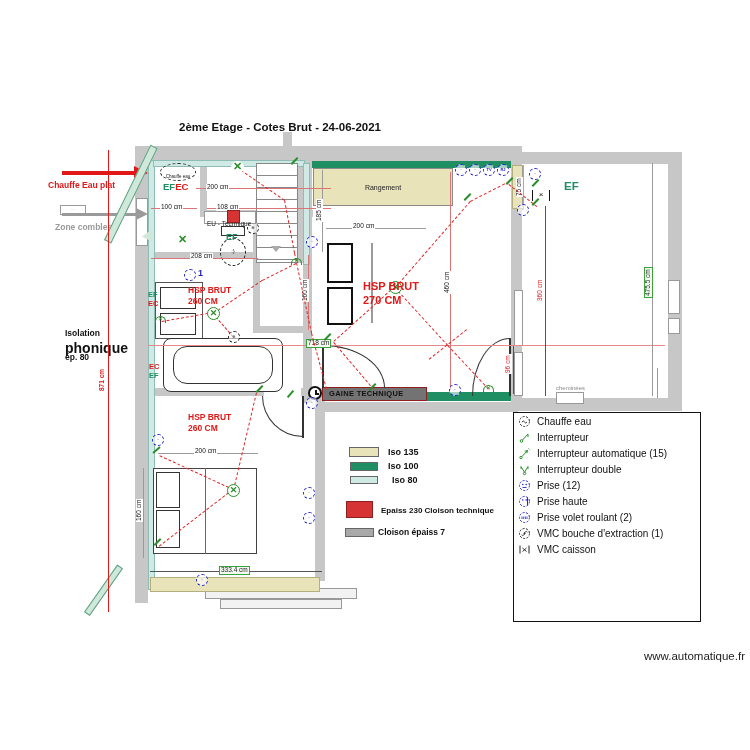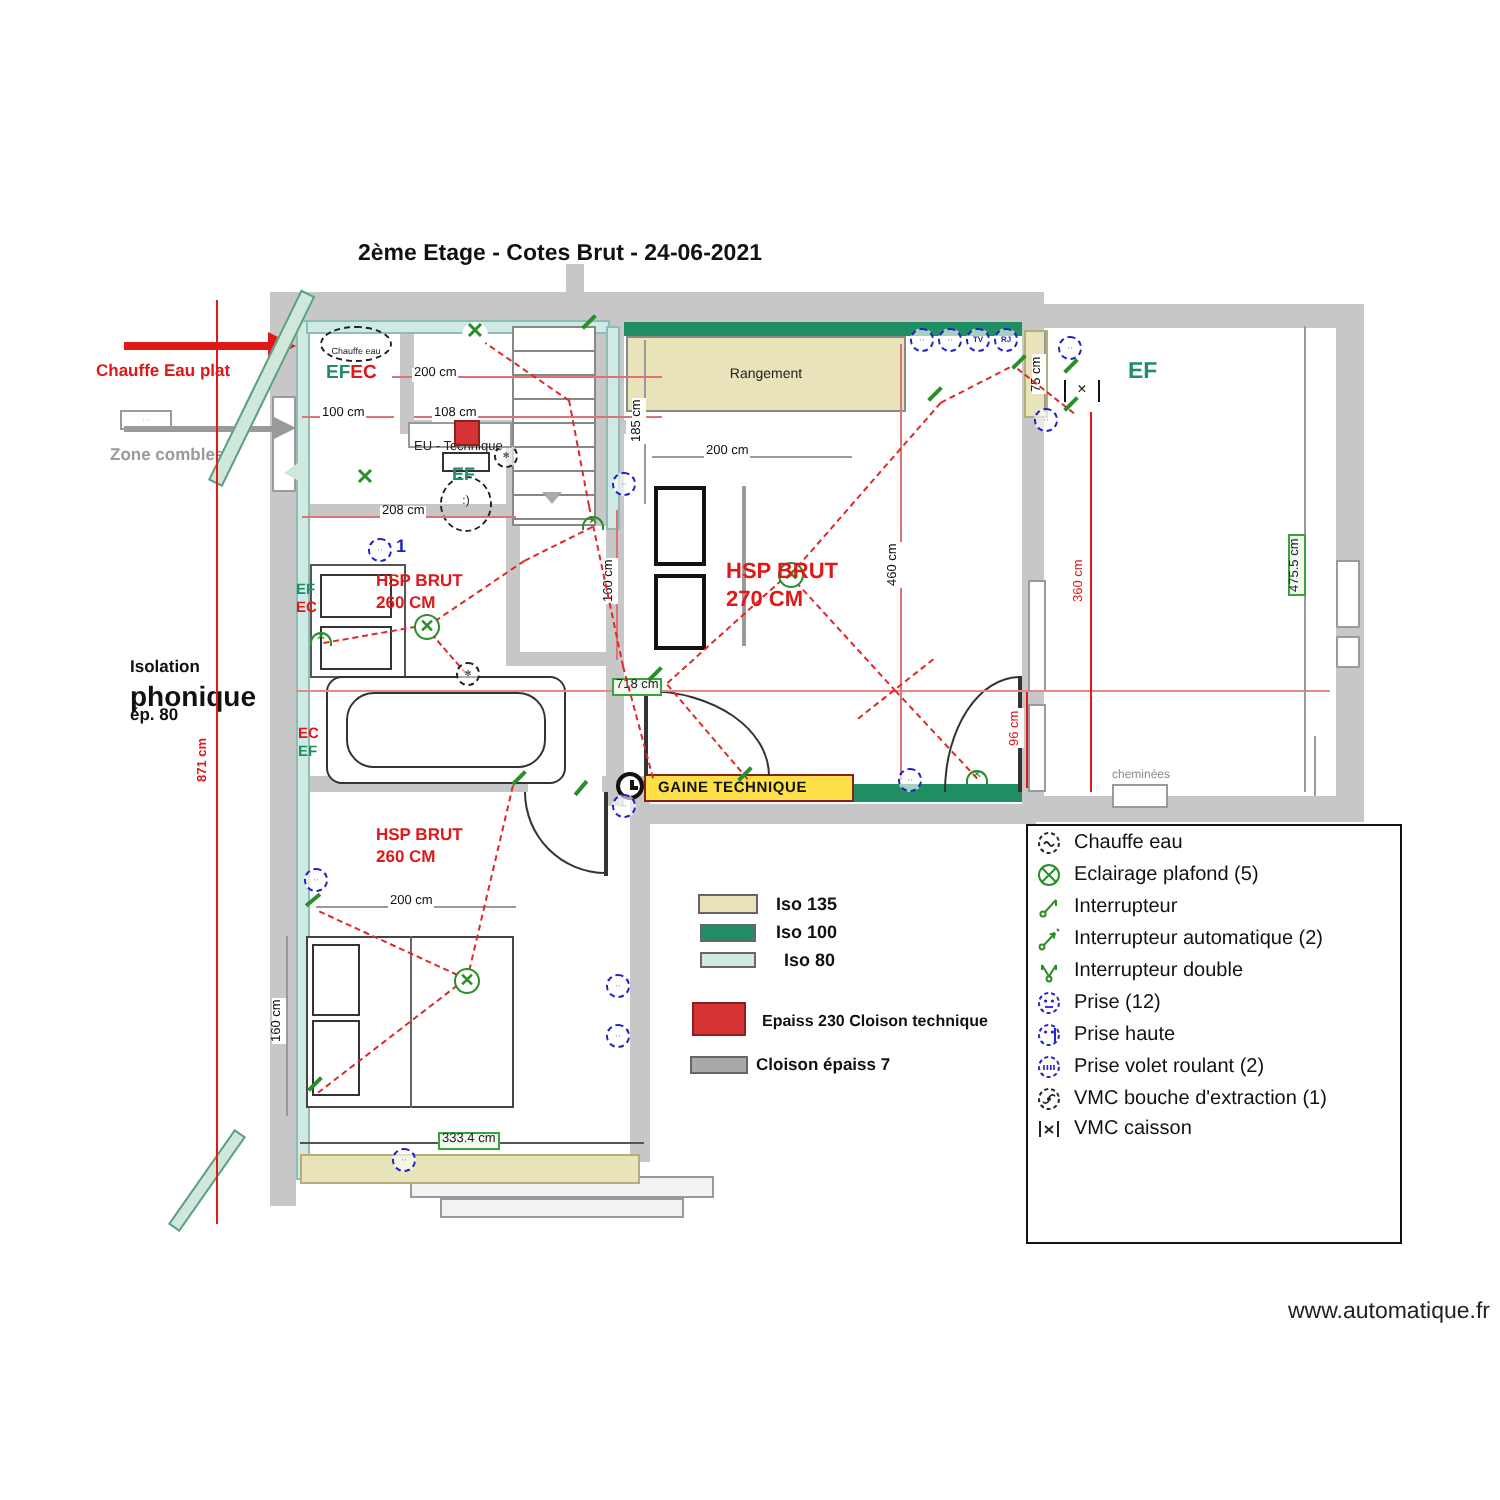--- a/index.html
+++ b/index.html
@@ -69,21 +69,21 @@
   <div class="grayline" style="left:657px;top:368px;width:1px;height:30px;"></div>
 
   <div class="band" style="left:148px;top:160px;width:5px;height:428px;background:#cfe9e4;border:0.5px solid #8fbdb6;"></div>
   <div class="band" style="left:153px;top:160px;width:150px;height:5px;background:#cfe9e4;border:0.5px solid #8fbdb6;"></div>
   <div class="band" style="left:303px;top:163px;width:5px;height:100px;background:#cfe9e4;border:0.5px solid #8fbdb6;"></div>
   <div class="band" style="left:312px;top:161px;width:199px;height:7px;background:#1f8e63;"></div>
   <div class="band" style="left:512px;top:165px;width:10px;height:42px;background:#e9e3ba;border:0.5px solid #b4ad7d;"></div>
   <div class="band" style="left:150px;top:577px;width:168px;height:13px;background:#e9e3ba;border:0.5px solid #b4ad7d;"></div>
   <div class="band" style="left:427px;top:392px;width:84px;height:9px;background:#1f8e63;"></div>
 
-  <div class="band" style="left:322px;top:387px;width:105px;height:14px;background:#fde047;border:1px solid #8c1f1f;box-sizing:border-box;">
+  <div class="band" style="left:322px;top:387px;width:105px;height:14px;background:#737373;border:1px solid #8c1f1f;box-sizing:border-box;">
     <span style="display:block;font-size:7.5px;font-weight:bold;color:#111;line-height:12px;padding-left:6px;letter-spacing:.3px;">GAINE TECHNIQUE</span>
   </div>
 
   <div class="abs" style="left:308px;top:386px;width:14px;height:14px;border:2px solid #111;border-radius:50%;background:#fff;box-sizing:border-box;">
     <i class="abs" style="left:5px;top:2px;width:1.5px;height:5px;background:#111;"></i>
     <i class="abs" style="left:5px;top:5px;width:4px;height:1.5px;background:#111;"></i>
   </div>
 
   <div class="band" style="left:313px;top:168px;width:140px;height:38px;background:#e9e3ba;border:1px solid #8a8a8a;box-sizing:border-box;">
     <span style="display:block;text-align:center;font-size:7px;color:#222;margin-top:15px;">Rangement</span>
@@ -284,40 +284,33 @@
   <div class="abs" style="left:513px;top:412px;width:188px;height:210px;background:#fff;border:1.5px solid #111;box-sizing:border-box;padding:1px 0 0 4px;">
     <div class="legend2-row">
       <svg class="licon" viewBox="0 0 13 13">
           <circle cx="6.5" cy="6.5" r="5" fill="none" stroke="#222" stroke-width="1" stroke-dasharray="2 1.5"></circle>
           <path d="M4 7 q1.3-2 2.5 0 q1.2 2 2.5 0" fill="none" stroke="#222" stroke-width="0.9"></path>
         </svg>
       <span class="lbl">Chauffe eau</span>
     </div>
     <div class="legend2-row">
       <svg class="licon" viewBox="0 0 13 13">
-          <circle cx="6.5" cy="6.5" r="5" fill="none" stroke="#2a8f2a" stroke-width="1"></circle>
-          <path d="M3 3 L10 10 M10 3 L3 10" stroke="#2a8f2a" stroke-width="1"></path>
-        </svg>
-      <span class="lbl">Eclairage plafond (5)</span>
-    </div>
-    <div class="legend2-row">
-      <svg class="licon" viewBox="0 0 13 13">
           <circle cx="3.5" cy="10" r="1.3" fill="none" stroke="#2a8f2a"></circle>
           <path d="M4.5 9 L10 3 M10 3 L10 6" fill="none" stroke="#2a8f2a" stroke-width="1"></path>
         </svg>
       <span class="lbl">Interrupteur</span>
     </div>
     <div class="legend2-row">
       <svg class="licon" viewBox="0 0 13 13">
           <circle cx="3" cy="10.5" r="1.2" fill="none" stroke="#2a8f2a"></circle>
           <path d="M4 9.5 L9.5 3.5" stroke="#2a8f2a" stroke-width="1"></path>
           <path d="M9.5 3.5 L6.8 4.2 M9.5 3.5 L8.8 6.2" stroke="#2a8f2a" stroke-width="1"></path>
           <path d="M10.5 1.5 L11.5 2.5" stroke="#2a8f2a"></path>
         </svg>
-      <span class="lbl">Interrupteur automatique (2)</span>
+      <span class="lbl">Interrupteur automatique (15)</span>
     </div>
     <div class="legend2-row">
       <svg class="licon" viewBox="0 0 13 13">
           <circle cx="6.5" cy="10.5" r="1.2" fill="none" stroke="#2a8f2a"></circle>
           <path d="M6.5 9.3 L3 3.5 M3 3.5 L3 6 M6.5 9.3 L10 3.5 M10 3.5 L10 6" fill="none" stroke="#2a8f2a" stroke-width="1"></path>
         </svg>
       <span class="lbl">Interrupteur double</span>
     </div>
     <div class="legend2-row">
       <svg class="licon" viewBox="0 0 13 13">

